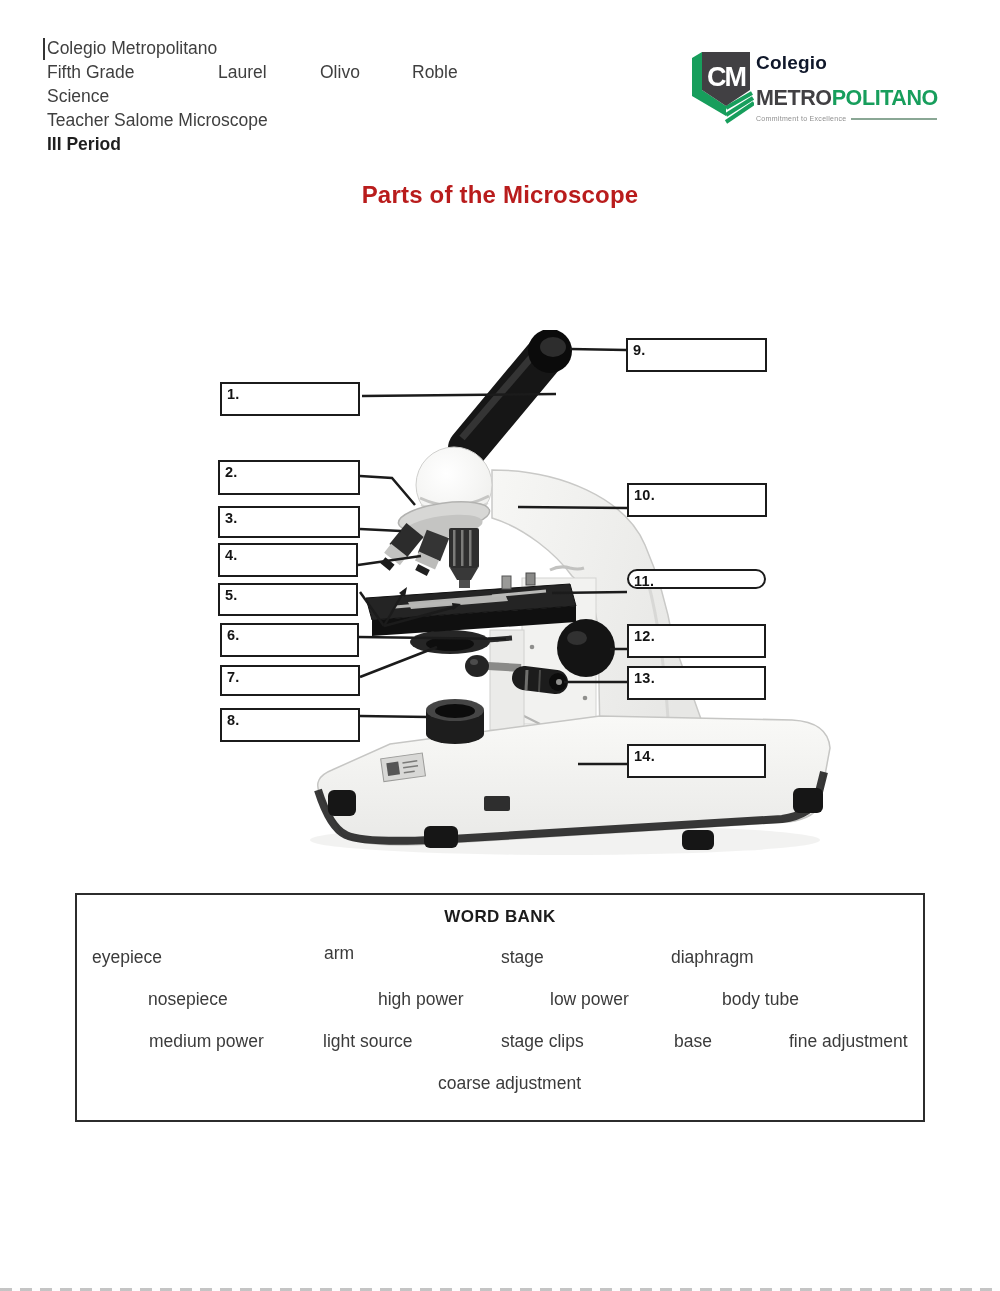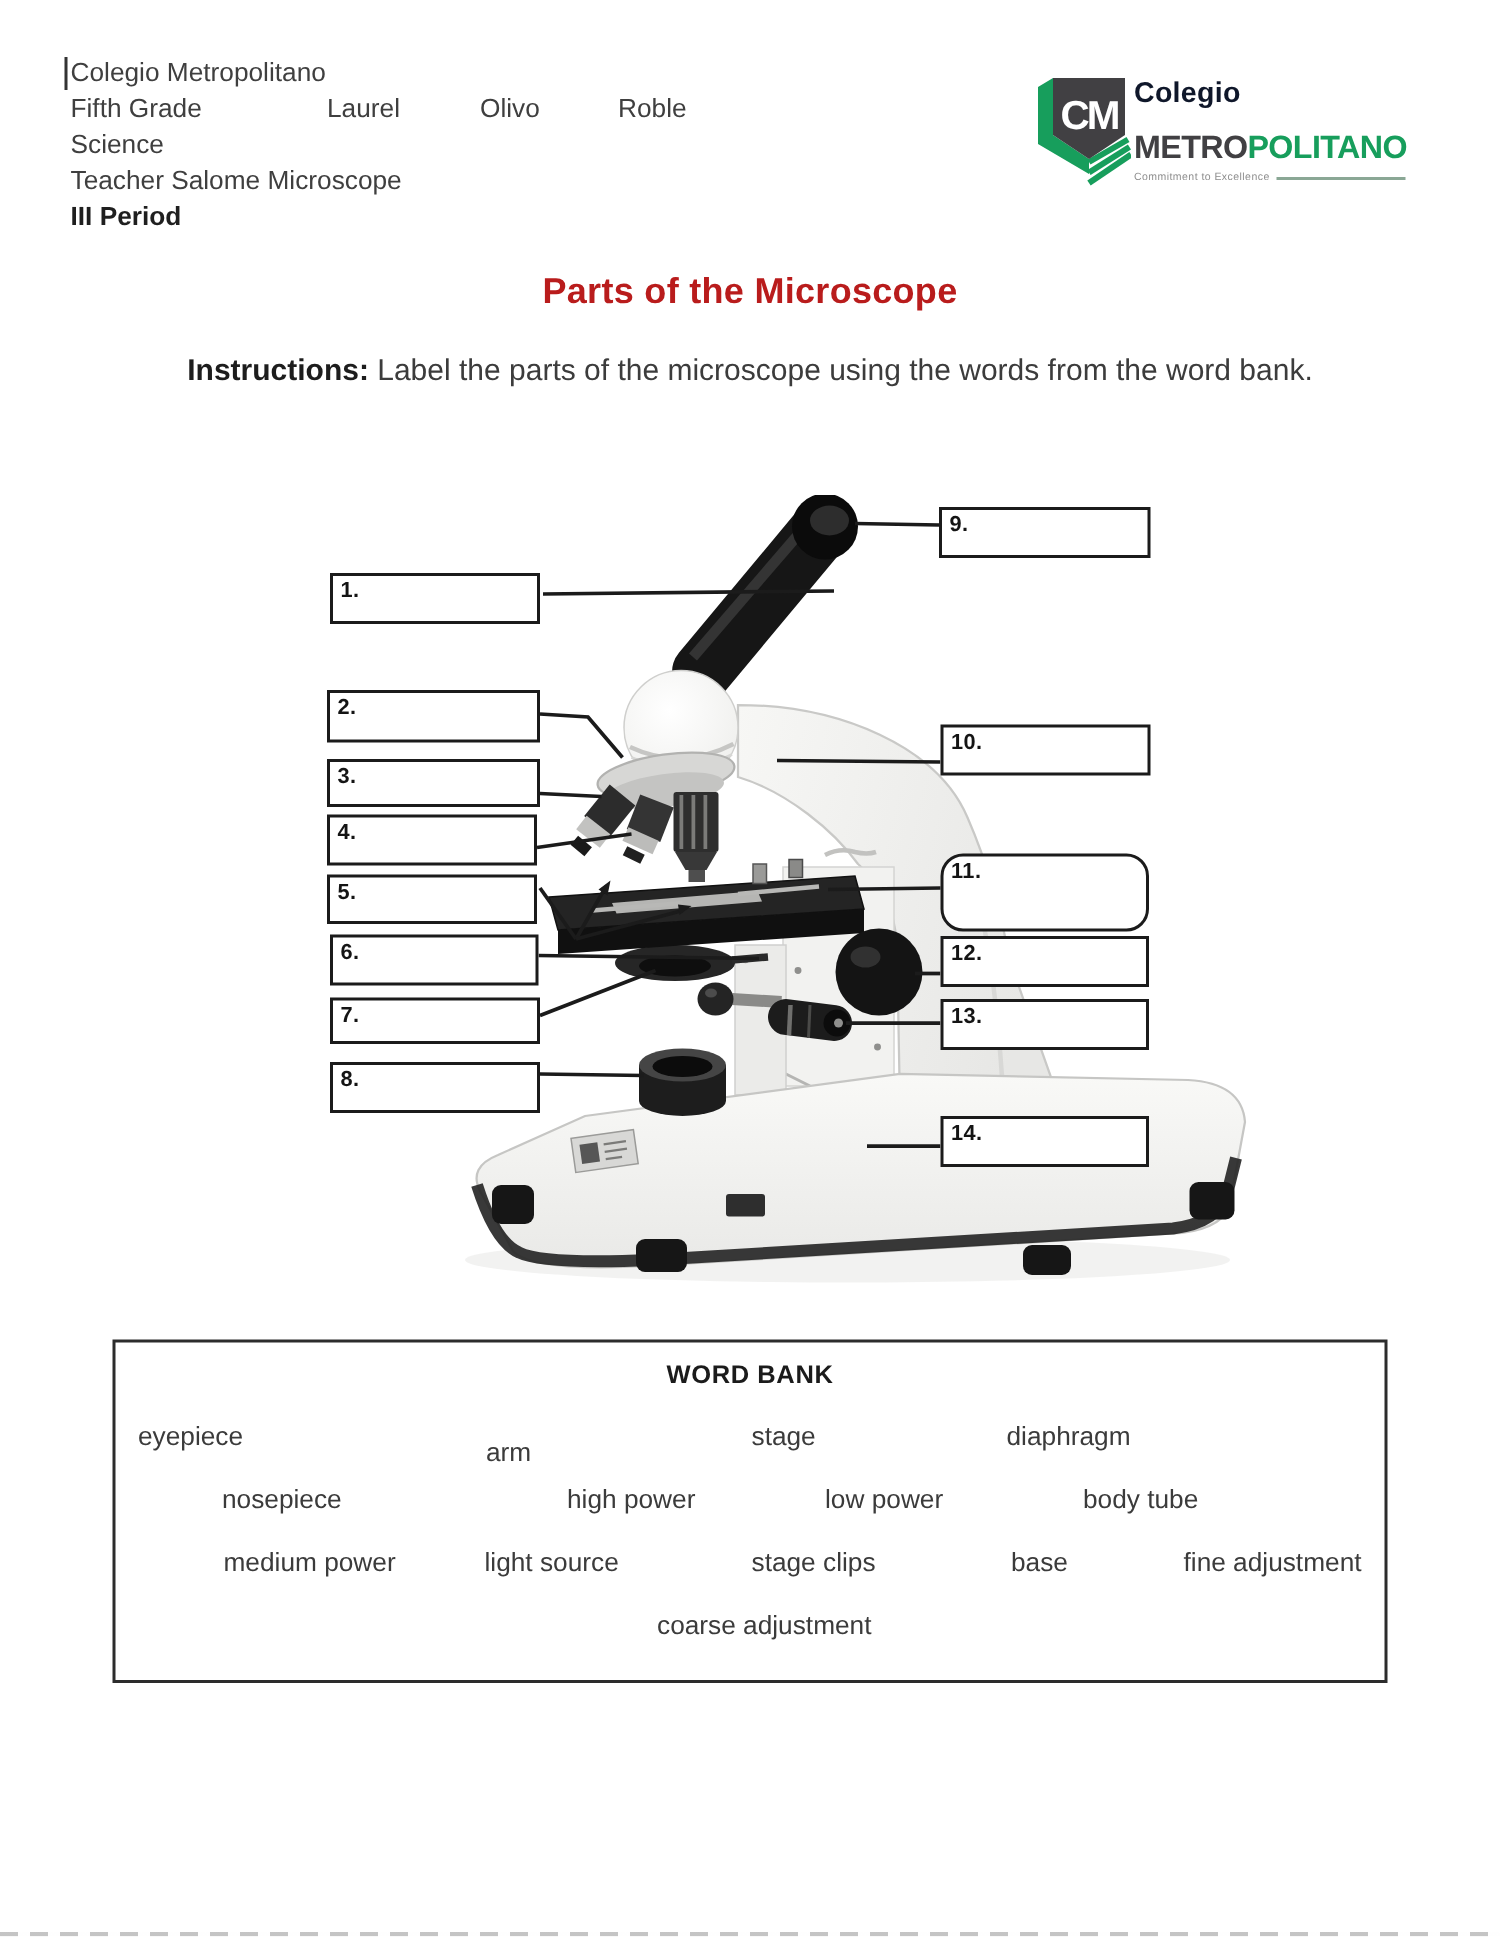--- a/index.html
+++ b/index.html
@@ -42,32 +42,32 @@
   .lb1{left:220px;top:52px;width:140px;height:34px;}
   .lb2{left:218px;top:130px;width:142px;height:35px;}
   .lb3{left:218px;top:176px;width:142px;height:32px;}
   .lb4{left:218px;top:213px;width:140px;height:34px;}
   .lb5{left:218px;top:253px;width:140px;height:33px;}
   .lb6{left:220px;top:293px;width:139px;height:34px;}
   .lb7{left:220px;top:335px;width:140px;height:31px;}
   .lb8{left:220px;top:378px;width:140px;height:34px;}
   .lb9{left:626px;top:8px;width:141px;height:34px;}
   .lb10{left:627px;top:153px;width:140px;height:34px;}
-  .lb11{left:627px;top:239px;width:139px;height:52px;border-radius:15px;}
+  .lb11{left:627px;top:239px;width:139px;height:20px;border-radius:15px;}
   .lb12{left:627px;top:294px;width:139px;height:34px;}
   .lb13{left:627px;top:336px;width:139px;height:34px;}
   .lb14{left:627px;top:414px;width:139px;height:34px;}
 
   
   .wordbank{position:absolute;left:75px;top:893px;width:850px;height:229px;
             border:2px solid #2c2c2c;box-sizing:border-box;background:#fff;}
   .wb-title{position:absolute;left:0;top:12px;width:100%;text-align:center;
             font-size:17px;font-weight:bold;color:#1b1b1b;letter-spacing:.4px;}
   .w{position:absolute;font-size:17.5px;color:#3b3b3b;white-space:nowrap;}
-  .w0{left:15px;top:52px;}   .w1{left:247px;top:63px;text-align:right;}  .w2{left:424px;top:52px;}  .w3{left:594px;top:52px;}
+  .w0{left:15px;top:52px;}   .w1{left:247px;top:48px;text-align:right;}  .w2{left:424px;top:52px;}  .w3{left:594px;top:52px;}
   .w4{left:71px;top:94px;}   .w5{left:301px;top:94px;}  .w6{left:473px;top:94px;}  .w7{left:645px;top:94px;}
   .w8{left:72px;top:136px;}  .w9{left:246px;top:136px;} .w10{left:424px;top:136px;}.w11{left:597px;top:136px;}
   .w12{left:712px;top:136px;}
   .w13{left:361px;top:178px;}
 
   
   .page-edge{position:absolute;left:0;bottom:0;width:100%;height:3px;
              background:repeating-linear-gradient(90deg,#7d7d7d 0 12px,#fdfdfd 12px 20px);opacity:.45;}
 </style>
 </head>
@@ -102,24 +102,20 @@
       <div class="logo-colegio" style="color:#0f172a">Colegio</div>
       <div class="logo-metropolitano"><span style="color:#414043">METRO</span><span style="color:#179e5c">POLITANO</span></div>
       <div class="logo-tagline">
         <span class="tg">Commitment to Excellence</span>
         <span class="tg-line"></span>
       </div>
     </div>
   </div>
 
   <div class="title">Parts of the Microscope</div>
-  <div class="instructions">
-    <b>Instructions:</b>
-    <span>Label the parts of the microscope using the words from the word bank.</span>
-  </div>
 
   <div class="diagram">
     <svg width="1000" height="560" viewBox="0 0 1000 560">
       <defs>
         <linearGradient id="baseGrad" x1="0" y1="0" x2="0" y2="1">
           <stop offset="0" stop-color="#f9f9f7"></stop>
             <stop offset="1" stop-color="#e9e9e7"></stop>
         </linearGradient>
         <radialGradient id="ballGrad" cx="0.4" cy="0.35" r="0.8">
           <stop offset="0" stop-color="#ffffff"></stop>

